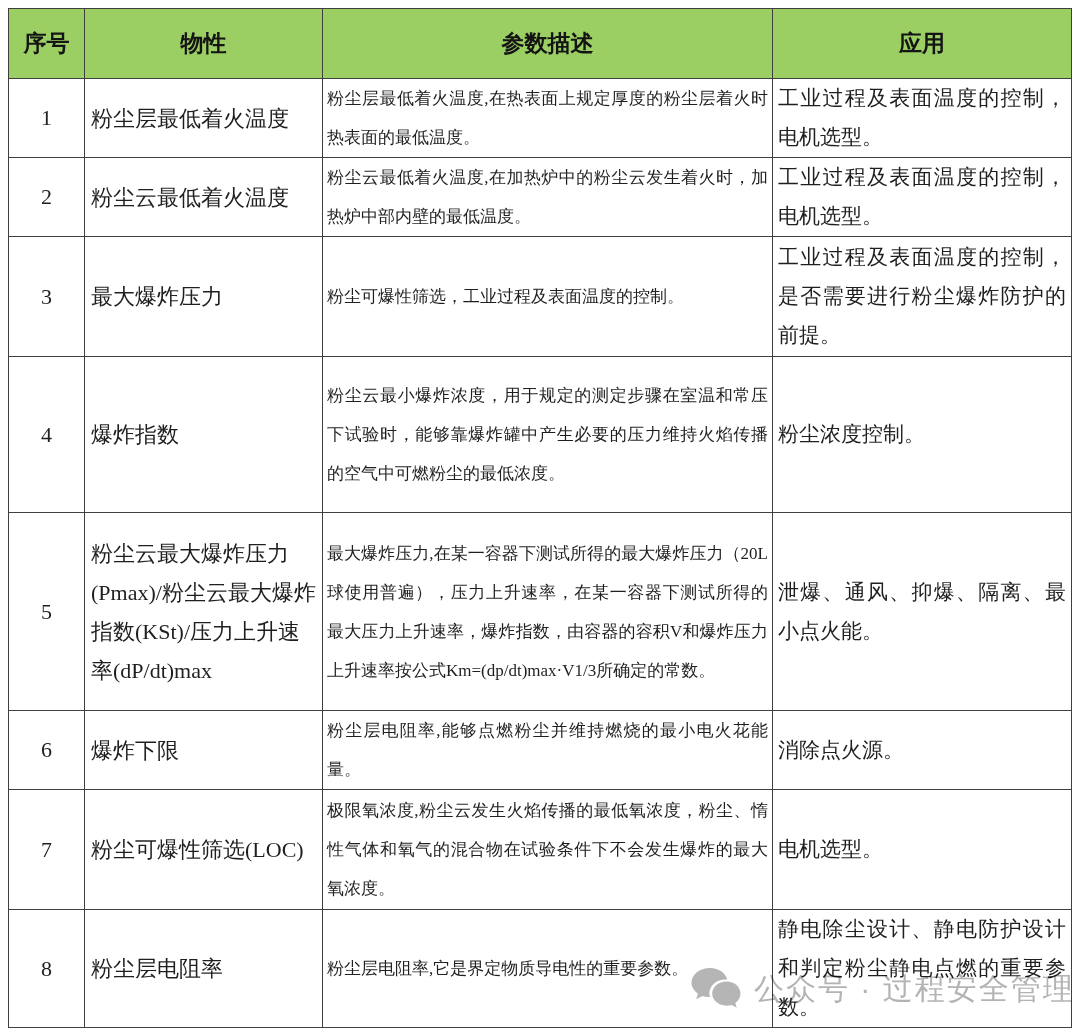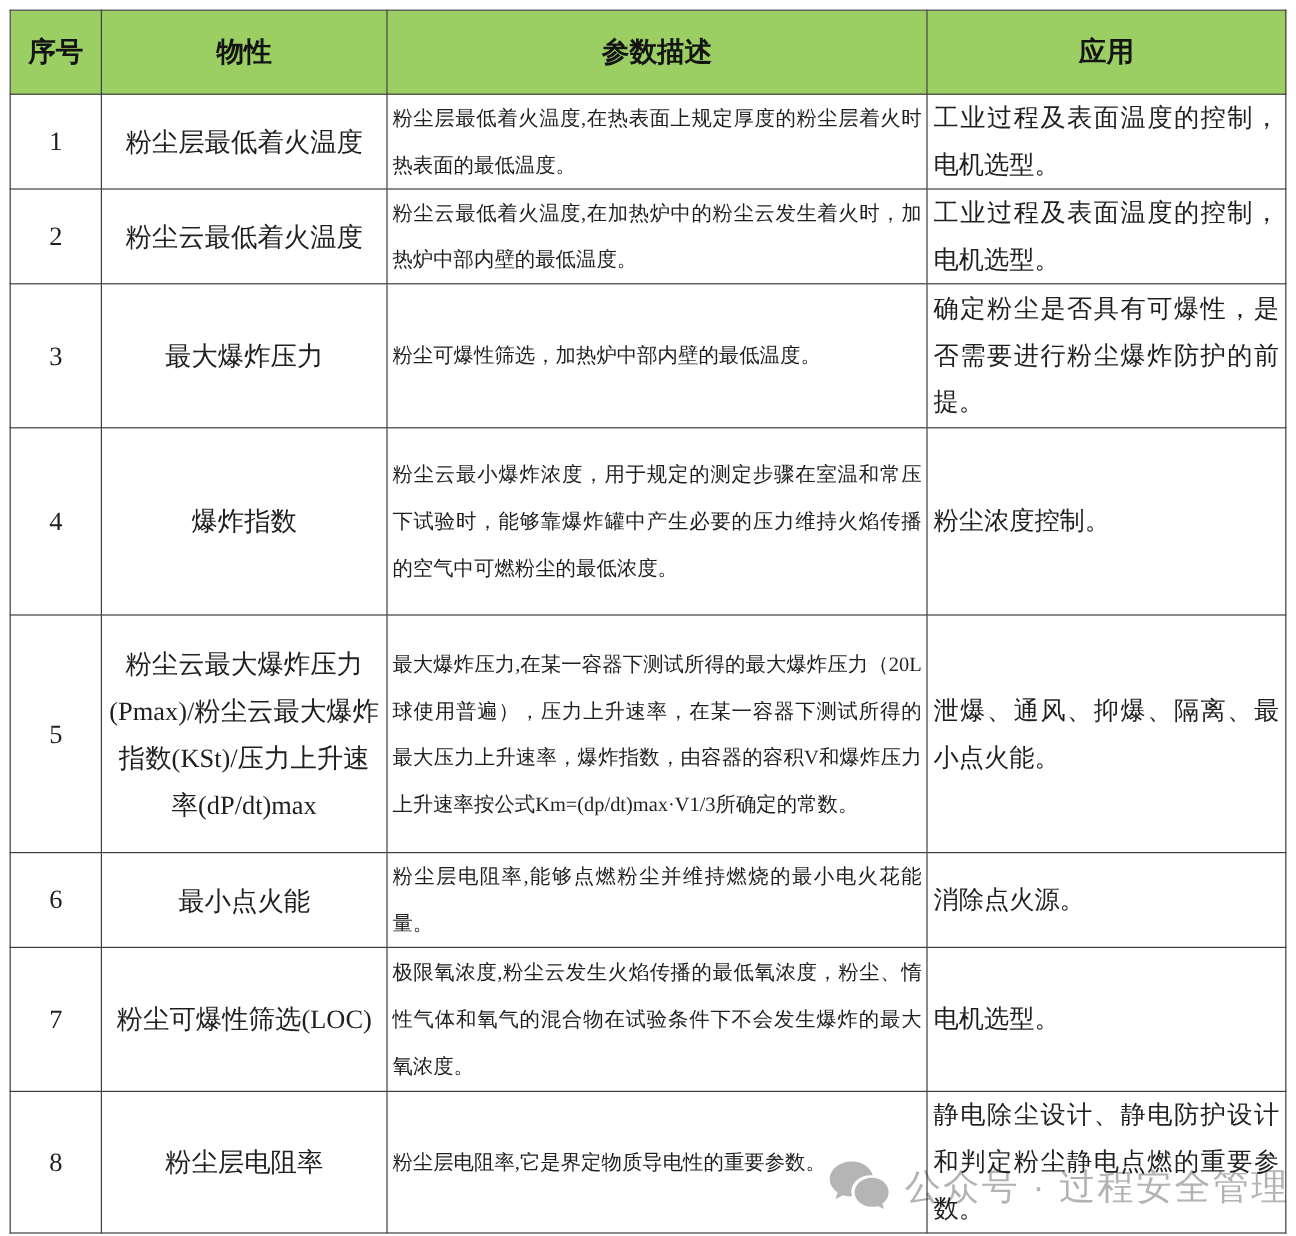--- a/index.html
+++ b/index.html
@@ -45,21 +45,21 @@
     text-align: center;
     color: #141414;
   }
   thead tr { height: 70px; }
 
   td.no {
     text-align: center;
     font-size: 22px;
   }
   td.prop {
-    text-align: center;
+    text-align: left;
     font-size: 22px;
     line-height: 39px;
     padding: 0 6px;
   }
   td.desc {
     text-align: justify;
     font-size: 17px;
     line-height: 39px;
     padding: 0 4px;
   }
@@ -128,38 +128,38 @@
       </tr>
       <tr>
         <td class="no">2</td>
         <td class="prop">粉尘云最低着火温度</td>
         <td class="desc">粉尘云最低着火温度,在加热炉中的粉尘云发生着火时，加热炉中部内壁的最低温度。</td>
         <td class="app">工业过程及表面温度的控制，电机选型。</td>
       </tr>
       <tr>
         <td class="no">3</td>
         <td class="prop">最大爆炸压力</td>
-        <td class="desc">粉尘可爆性筛选，加热炉中部内壁的最低温度。</td>
-        <td class="app">确定粉尘是否具有可爆性，是否需要进行粉尘爆炸防护的前提。</td>
+        <td class="desc">粉尘可爆性筛选，工业过程及表面温度的控制。</td>
+        <td class="app">工业过程及表面温度的控制，是否需要进行粉尘爆炸防护的前提。</td>
       </tr>
       <tr>
         <td class="no">4</td>
         <td class="prop">爆炸指数</td>
         <td class="desc">粉尘云最小爆炸浓度，用于规定的测定步骤在室温和常压下试验时，能够靠爆炸罐中产生必要的压力维持火焰传播的空气中可燃粉尘的最低浓度。</td>
         <td class="app">粉尘浓度控制。</td>
       </tr>
       <tr>
         <td class="no">5</td>
         <td class="prop">粉尘云最大爆炸压力(Pmax)/粉尘云最大爆炸指数(KSt)/压力上升速率(dP/dt)max</td>
         <td class="desc">最大爆炸压力,在某一容器下测试所得的最大爆炸压力（20L球使用普遍），压力上升速率，在某一容器下测试所得的最大压力上升速率，爆炸指数，由容器的容积V和爆炸压力上升速率按公式Km=(dp/dt)max·V1/3所确定的常数。</td>
         <td class="app">泄爆、通风、抑爆、隔离、最小点火能。</td>
       </tr>
       <tr>
         <td class="no">6</td>
-        <td class="prop">最小点火能</td>
+        <td class="prop">爆炸下限</td>
         <td class="desc">粉尘层电阻率,能够点燃粉尘并维持燃烧的最小电火花能量。</td>
         <td class="app">消除点火源。</td>
       </tr>
       <tr>
         <td class="no">7</td>
         <td class="prop">粉尘可爆性筛选(LOC)</td>
         <td class="desc">极限氧浓度,粉尘云发生火焰传播的最低氧浓度，粉尘、惰性气体和氧气的混合物在试验条件下不会发生爆炸的最大氧浓度。</td>
         <td class="app">电机选型。</td>
       </tr>
       <tr>

